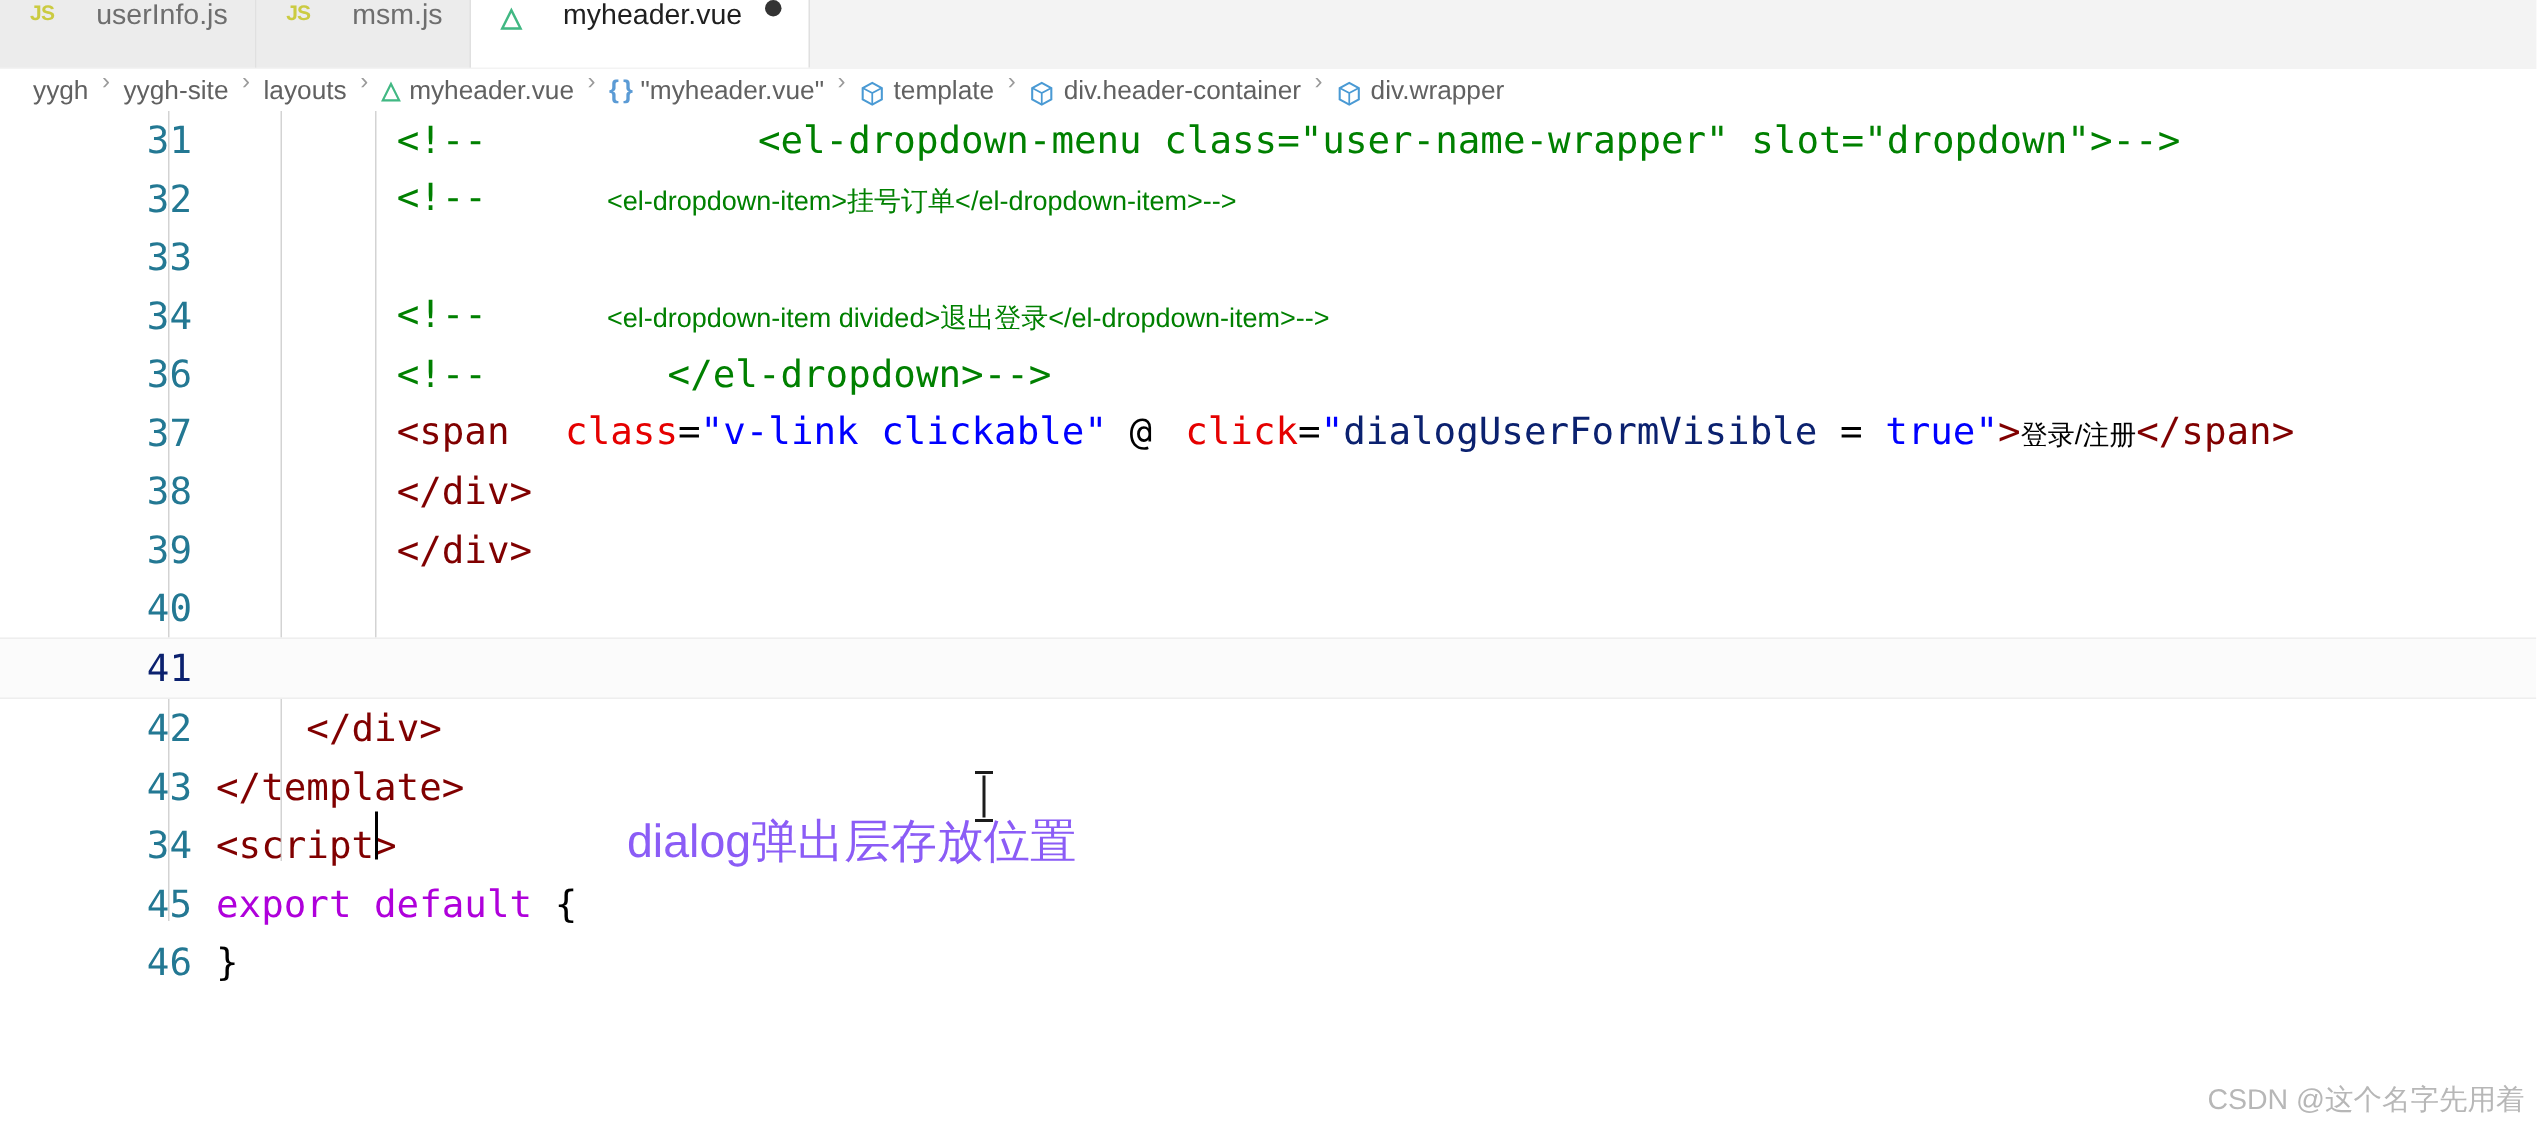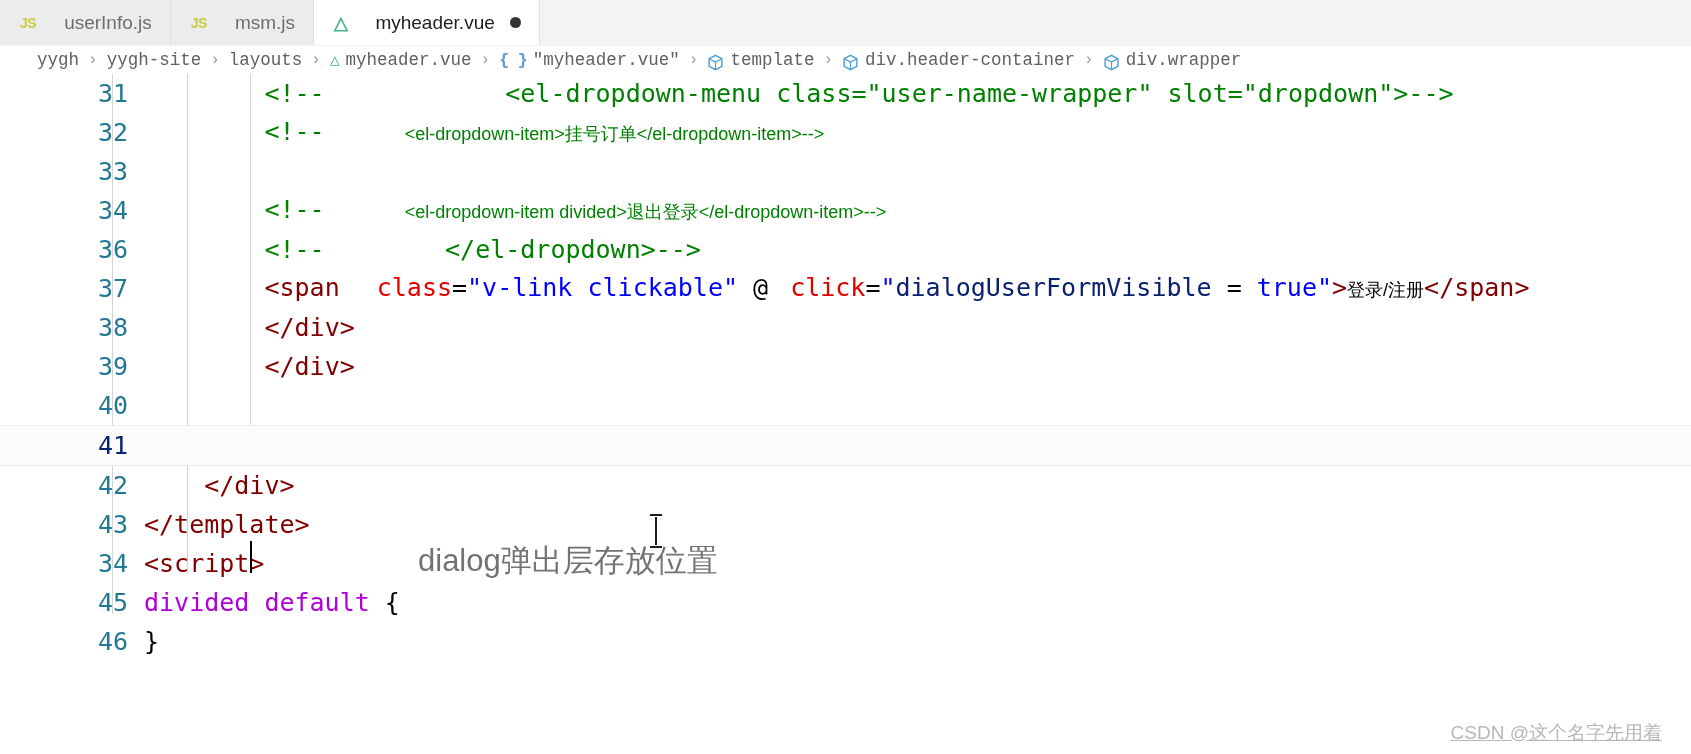--- a/index.html
+++ b/index.html
@@ -15,21 +15,20 @@
   .tabbar{
     height:45px;
     background:#f3f3f3;
     display:flex;
     align-items:stretch;
     border-bottom:1px solid #f3f3f3;
     position:relative;
   }
   .tab{
     display:flex;
-    align-items:center;
     gap:9px;
     padding:0 18px 0 20px;
     min-width:0;
     background:#ececec;
     border-right:1px solid #e0e0e0;
     font-size:19px;
     color:#6e6e6e;
     cursor:pointer;
     white-space:nowrap;
     box-sizing:border-box;
@@ -53,27 +52,25 @@
     width:11px;height:11px;border-radius:50%;
     background:#333333;display:inline-block;margin-left:6px;
   }
   .tabbar-filler{flex:1;background:#f3f3f3;}
 
   
   .breadcrumb{
     height:28px;
     background:#ffffff;
     display:flex;
-    align-items:center;
-    padding-left:37px;
+    padding-left:22px;
     font-size:17.5px;
     color:#616161;
     gap:0;
     white-space:nowrap;
-    font-family:Liberation Mono, monospace;
   }
   .crumb{display:flex;align-items:center;gap:6px;cursor:pointer;}
   .crumb-text{color:#616161;}
   .sep{
     color:#9a9a9a;
     padding:0 9px;
     font-size:16px;
   }
   .cube-icon{display:inline-block;width:17px;height:17px;position:relative;top:2px;}
   .brace-icon{color:#5b9bd5;font-size:17px;font-weight:bold;letter-spacing:-1px;}
@@ -135,21 +132,21 @@
   .c-attr{color:#e50000;margin-left:22px;}
   .c-str{color:#0000ff;}
   .c-strdark{color:#0b216f;}
   .c-kw{color:#af00db;}
   .c-plain{color:#000000;}
   .c-punct{color:#000000;}
 
   
   .annotation{
     position:absolute;
-    color:#737373;
+    color:#8b5cf6;
     font-family:"Liberation Sans", sans-serif;
     font-size:31px;
     white-space:nowrap;
     user-select:none;
   }
 
   
   .caret{
     position:absolute;
     width:2px;
@@ -165,27 +162,26 @@
   }
   .ibeam .stem{
     position:absolute;left:5px;top:3px;width:2px;height:28px;background:#1c1c1c;
   }
   .ibeam .top{position:absolute;left:0;top:0;width:12px;height:2px;background:#1c1c1c;}
   .ibeam .bot{position:absolute;left:0;bottom:0;width:12px;height:2px;background:#1c1c1c;}
 
   
   .watermark{
     position:absolute;
-    right:29px;bottom:8px;
+    right:8px;bottom:8px;
     color:#b7b7b7;
     font-size:19px;
     font-family:"Liberation Sans", sans-serif;
     user-select:none;
     white-space:nowrap;
-    text-decoration:underline;
   }
 
   .cn{font-family:Liberation Sans, sans-serif;font-size:18px;}
 </style>
 </head>
 <body>
 
 <div class="tabbar">
   <div class="tab">
     <span class="ficon js">JS</span>
@@ -317,21 +313,21 @@
       <div class="coderow">
         <div class="lineno">43</div>
         <div class="codetext"><span class="c-tag">&lt;/template&gt;</span></div>
       </div>
       <div class="coderow">
         <div class="lineno">34</div>
         <div class="codetext"><span class="c-tag">&lt;script&gt;</span></div>
       </div>
       <div class="coderow">
         <div class="lineno">45</div>
-        <div class="codetext"><span class="c-kw">divided default</span><span class="c-punct"> {</span></div>
+        <div class="codetext"><span class="c-kw">export default</span><span class="c-punct"> {</span></div>
       </div>
       <div class="coderow">
         <div class="lineno">46</div>
         <div class="codetext"><span class="c-punct">}</span></div>
       </div>
     </div>
 
   <div class="annotation" style="left:418px; top:466px;">dialog弹出层存放位置</div>
 
   <div class="caret" style="left:250px; top:467px;"></div>

